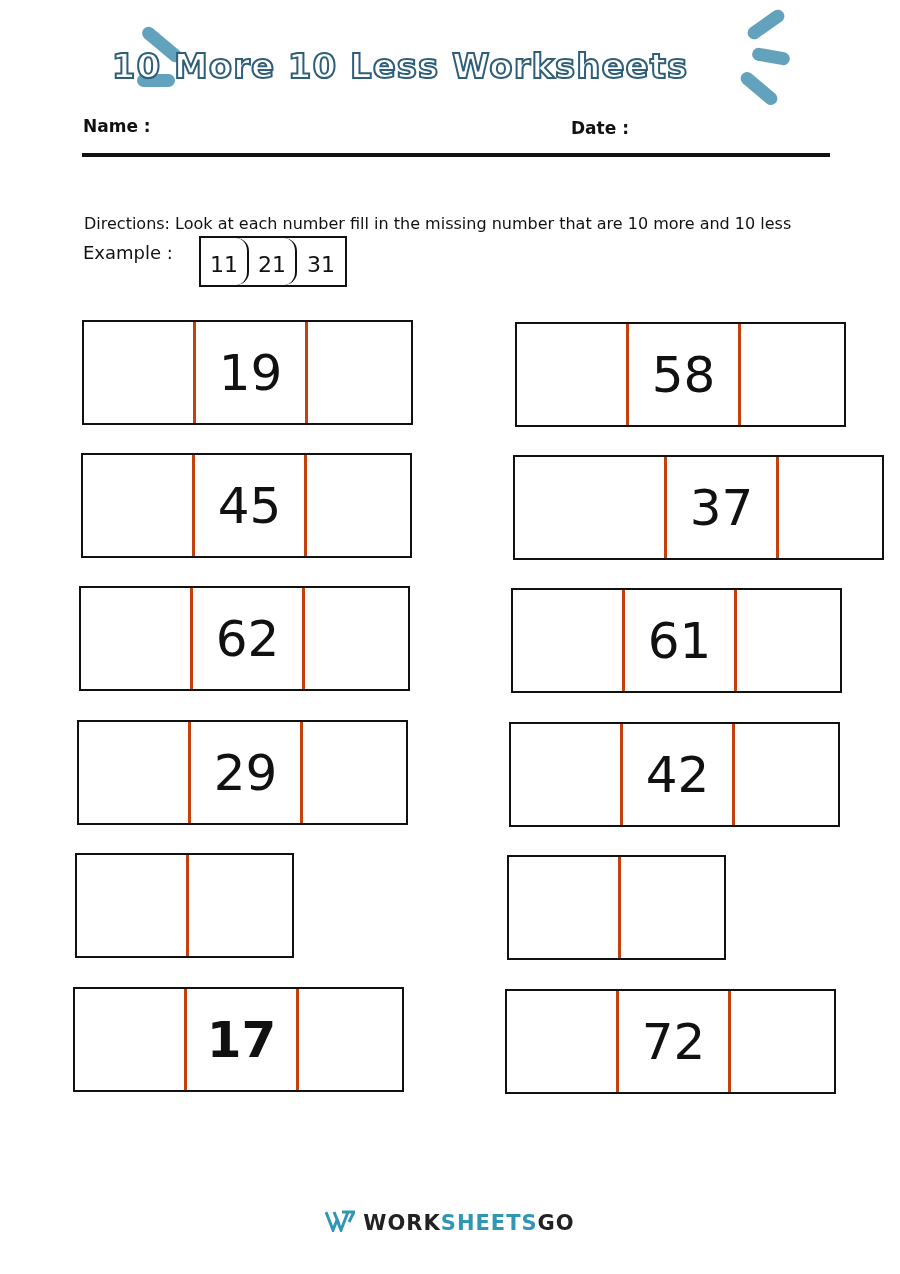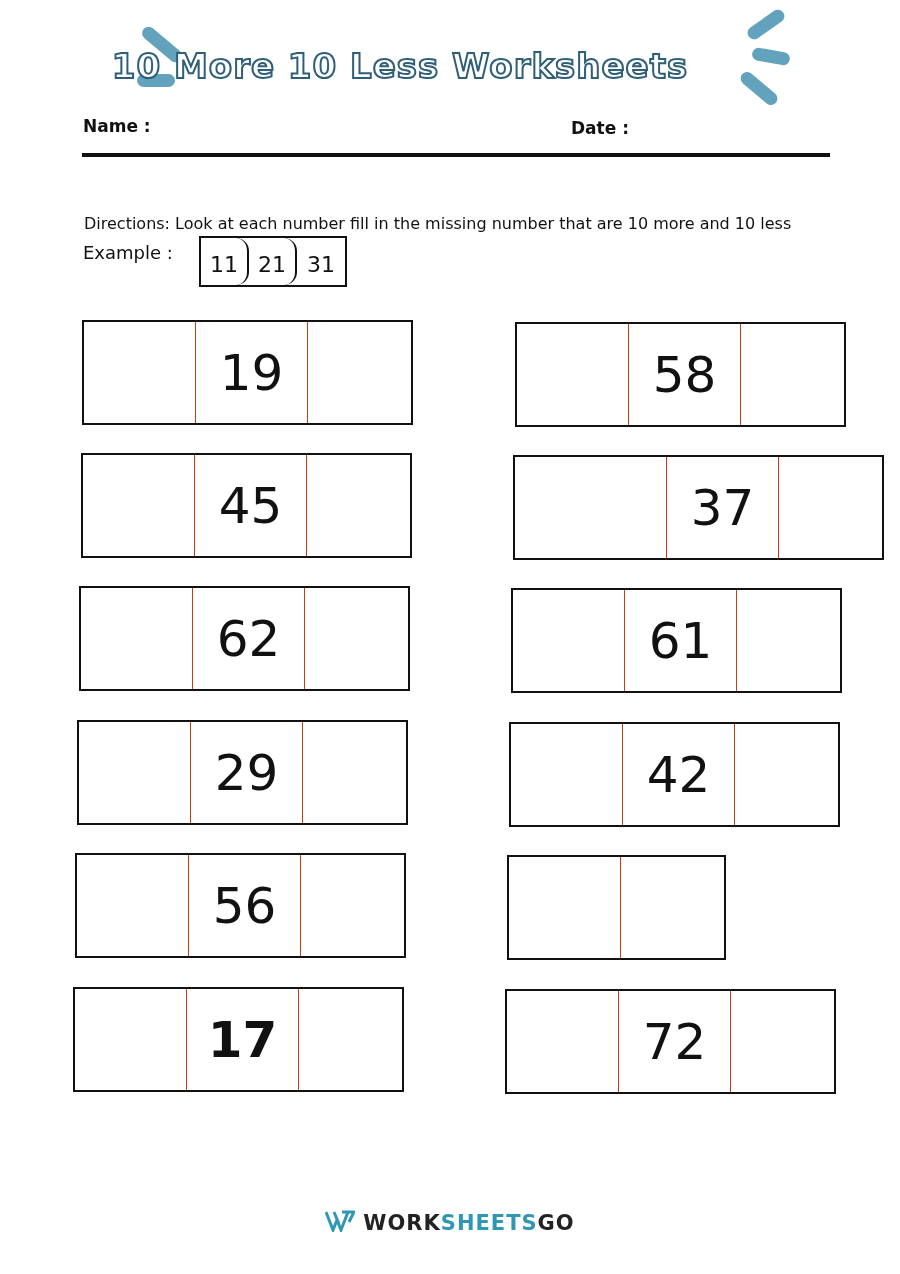--- a/index.html
+++ b/index.html
@@ -8,21 +8,21 @@
     -webkit-text-stroke:2px #2f5f78; letter-spacing:1px; }
   .dash { position:absolute; background:#63a2bc; border-radius:8px; height:13px; }
   .label { position:absolute; font-size:17px; font-weight:bold; }
   .rule { position:absolute; left:82px; top:153px; width:748px; height:4px; background:#111; }
   .directions { position:absolute; left:84px; top:172px; width:720px; font-size:16px; line-height:29px;margin-top:37px; }
   .example-label { position:absolute; left:83px; top:242px; font-size:18px; }
   .ex-boxes { position:absolute; left:199px; top:236px; display:flex; border:2px solid #111; }
   .ex-box { width:48px; height:47px; display:flex; align-items:center; justify-content:center; font-size:22px; border-right:2px solid #111; padding-top:6px; box-sizing:border-box;border-radius:13px; }
   .ex-box:last-child { border-right:none; }
   .row { position:absolute; display:flex; border:2px solid #111; height:101px; }
-  .cell { width:112px; height:101px; display:flex; align-items:center; justify-content:center; font-size:50px; border-right:1px solid #c2410c; box-sizing:border-box; }
+  .cell { width:112px; height:101px; display:flex; align-items:center; justify-content:center; font-size:50px; border-right:3px solid #c2410c; box-sizing:border-box; }
   .cell:last-child { border-right:none; width:103px; }
   .footer { position:absolute; top:1210px; left:0; width:900px; text-align:center; font-size:21px; font-weight:bold; letter-spacing:1px; }
   .footer .w-logo { display:inline-block; vertical-align:middle; margin-right:8px; }
   .footer .work { color:#222; }
   .footer .sheets { color:#2f97b3; }
 </style>
 </head>
 <body>
 
 <div class="dash" style="left:138px;top:38px;width:48px;transform:rotate(40deg);"></div>
@@ -61,21 +61,20 @@
   <div class="cell">62</div>
   <div class="cell"></div>
 </div>
 <div class="row" style="left:77px;top:720px;">
   <div class="cell"></div>
   <div class="cell">29</div>
   <div class="cell"></div>
 </div>
 <div class="row" style="left:75px;top:853px;">
   <div class="cell"></div>
-  <div class="cell">56</div>
   <div class="cell"></div>
 </div>
 <div class="row" style="left:73px;top:987px;font-weight:bold;">
   <div class="cell"></div>
   <div class="cell">17</div>
   <div class="cell"></div>
 </div>
 
 <div class="row" style="left:515px;top:322px;">
   <div class="cell"></div>

